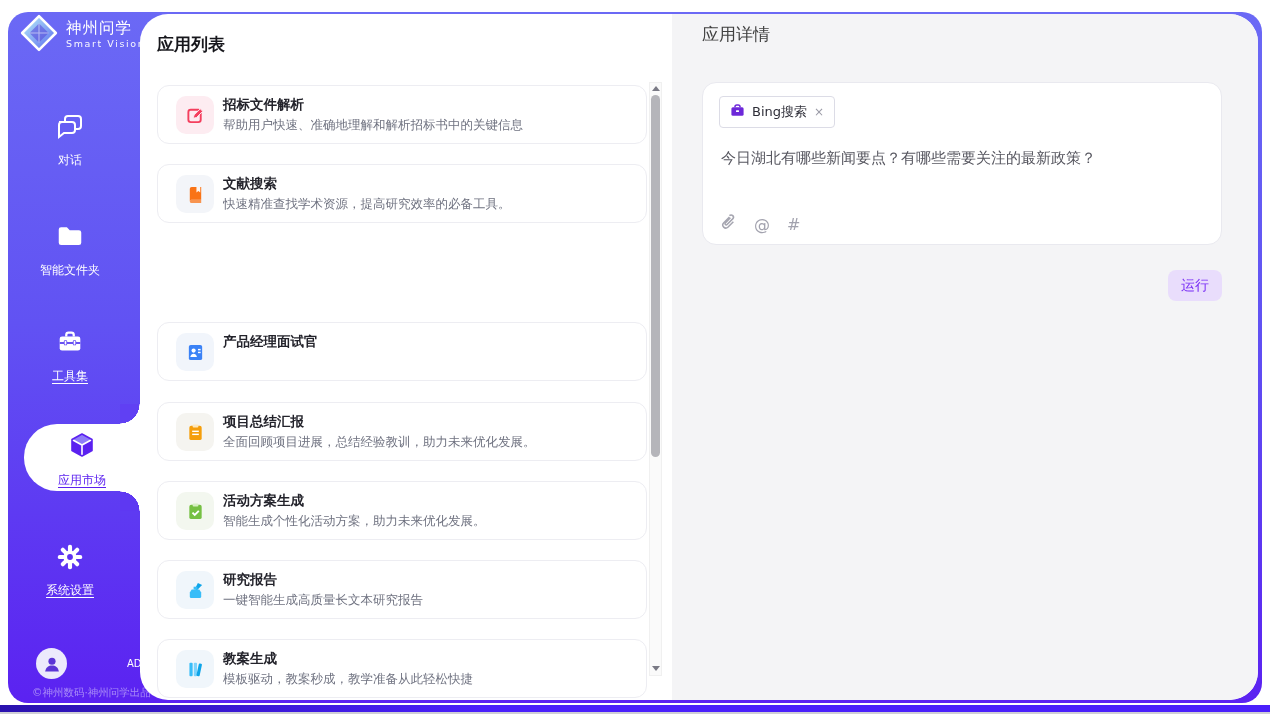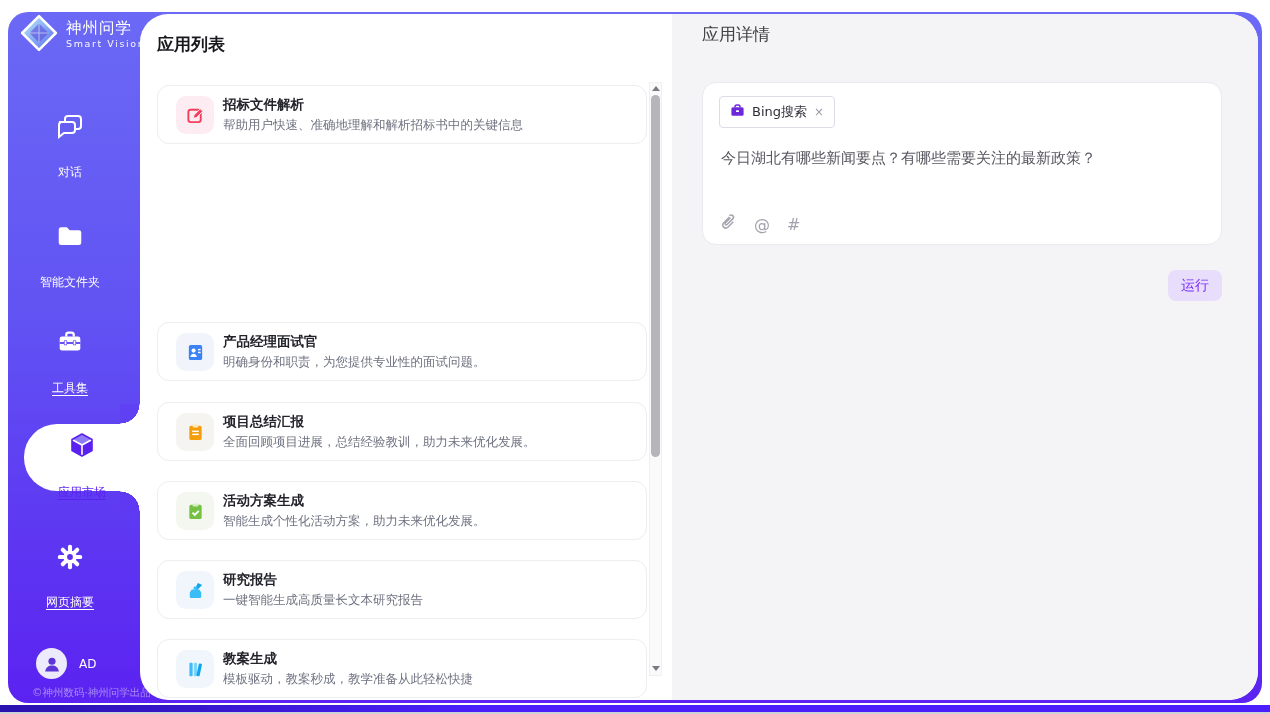--- a/index.html
+++ b/index.html
@@ -20,33 +20,33 @@
   .detail-bg{position:absolute;left:532px;top:0;width:586px;height:686px;
              background:#f4f4f6;border-radius:0 28px 28px 0;}
 
   
   .logo{position:absolute;left:20px;top:14px;display:flex;align-items:center;gap:8px;z-index:5;}
   .logo-txt{color:#fff;line-height:1.1;}
   .logo-name{font-size:15.5px;font-weight:normal;letter-spacing:1px;}
   .logo-sub{font-size:9.5px;letter-spacing:1.6px;margin-top:2px;opacity:.95;}
   .nav-item{position:absolute;left:0;width:140px;text-align:center;color:#fff;cursor:pointer;z-index:5;}
   .nav-item .ico{display:block;margin:0 auto;}
-  .nav-label{font-size:12px;margin-top:18px;}
+  .nav-label{font-size:12px;margin-top:6px;}
   .u{text-decoration:underline;text-underline-offset:3px;}
   .active-blob{position:absolute;left:24px;top:424px;width:116px;height:67px;background:#fff;
                border-radius:33px 0 0 33px;z-index:4;}
   .fillet{position:absolute;width:20px;height:20px;left:120px;z-index:4;}
   .fillet.t{top:404px;background:radial-gradient(circle 20px at 0 0,#6040f3 0 19.4px,#fff 19.6px);}
   .fillet.b{top:491px;background:radial-gradient(circle 20px at 0 100%,#5e38f2 0 19.4px,#fff 19.6px);}
   .nav-active{position:absolute;left:24px;top:430px;width:116px;text-align:center;z-index:6;
               color:#5b21f0;cursor:pointer;font-family:Liberation Serif, serif;}
   .user{position:absolute;left:36px;top:648px;display:flex;align-items:center;gap:12px;z-index:5;cursor:pointer;}
   .avatar{width:31px;height:31px;border-radius:50%;background:#eceafc;display:flex;
           align-items:center;justify-content:center;}
-  .user-name{color:#fff;font-size:12px;}
+  .user-name{color:#fff;font-size:10px;margin-left:48px;}
   .copyright{position:absolute;left:8px;top:686px;width:140px;color:rgba(255,255,255,.45);
              font-size:10.5px;white-space:nowrap;z-index:5;margin-left:24px;}
 
   
   .list-title{position:absolute;left:157px;top:33px;font-size:17px;font-weight:bold;color:#17171c;z-index:6;}
   .card{position:absolute;left:157px;width:490px;height:59px;background:#fff;border:1px solid #ededf2;
         border-radius:12px;z-index:6;cursor:pointer;box-sizing:border-box;}
   .card.sel{background:#f3ebfe;border:1px solid #8b5cf6;}
   .card-icon{position:absolute;left:18px;top:10px;width:38px;height:38px;border-radius:10px;
              display:flex;align-items:center;justify-content:center;}
@@ -169,21 +169,21 @@
             <rect x="13.8" y="3" width="4.4" height="8" rx="2" transform="rotate(135 16 16)"></rect>
             <rect x="13.8" y="3" width="4.4" height="8" rx="2" transform="rotate(180 16 16)"></rect>
             <rect x="13.8" y="3" width="4.4" height="8" rx="2" transform="rotate(225 16 16)"></rect>
             <rect x="13.8" y="3" width="4.4" height="8" rx="2" transform="rotate(270 16 16)"></rect>
             <rect x="13.8" y="3" width="4.4" height="8" rx="2" transform="rotate(315 16 16)"></rect>
           </g>
         </g>
         <circle cx="16" cy="16" r="3.1" fill="#5d30f2"></circle>
       </svg>
     </span>
-    <div class="nav-label u">网页摘要</div>
+    <div class="nav-label u">系统设置</div>
   </div>
 
   <div class="user">
     <span class="avatar">
       <svg width="22" height="22" viewBox="0 0 32 32">
         <circle cx="16" cy="12" r="5.2" fill="#5b35d5"></circle>
         <path d="M6 27c1-6.5 5-9 10-9s9 2.5 10 9z" fill="#5b35d5"></path>
       </svg>
     </span>
     <span class="user-name">AD</span>
@@ -200,34 +200,44 @@
     <div class="card-icon" style="background:#fdecf1">
       <svg width="19" height="19" viewBox="0 0 20 20">
         <rect x="2.5" y="4" width="13" height="13" rx="2.5" fill="none" stroke="#f43f5e" stroke-width="2"></rect>
         <path d="M8.5 9.5 15 3l2.6 2.6-6.5 6.5-3.6.9z" fill="#f43f5e" stroke="#fdecf1" stroke-width="1"></path>
       </svg>
     </div>
     <div class="card-title">招标文件解析</div>
     <div class="card-desc">帮助用户快速、准确地理解和解析招标书中的关键信息</div>
   </div>
 
+  <div class="card" style="top:164px">
+    <div class="card-icon" style="background:#f3f5f9">
+      <svg width="19" height="19" viewBox="0 0 20 20">
+        <path fill="#f97316" d="M4 4a2 2 0 0 1 2-2h10v13.5H6A2 2 0 0 0 4 17z"></path>
+        <path fill="#f97316" d="M4 17a2 2 0 0 0 2 2h10v-3.5H6A2 2 0 0 0 4 17z" opacity=".75"></path>
+        <path d="M11 2v6l2-1.6L15 8V2z" fill="#fff" opacity=".92"></path>
+      </svg>
+    </div>
+    <div class="card-title">文献搜索</div>
+    <div class="card-desc">快速精准查找学术资源，提高研究效率的必备工具。</div>
+  </div>
 
 
   <div class="card" style="top:322px">
     <div class="card-icon" style="background:#f1f5fb">
       <svg width="19" height="19" viewBox="0 0 20 20">
         <rect x="3" y="2" width="14" height="16" rx="2" fill="#3b82f6"></rect>
         <circle cx="8" cy="8" r="2.2" fill="#fff"></circle>
         <path d="M4.5 14.8c.5-2.4 2-3.4 3.5-3.4s3 1 3.5 3.4z" fill="#fff"></path>
         <rect x="12.6" y="6.2" width="2.8" height="1.5" fill="#fff"></rect>
         <rect x="12.6" y="9.2" width="2.8" height="1.5" fill="#fff"></rect>
       </svg>
     </div>
     <div class="card-title">产品经理面试官</div>
-    <div class="card-desc">明确身份和职责，为您提供专业性的面试问题。</div>
   </div>
 
   <div class="card" style="top:402px">
     <div class="card-icon" style="background:#f5f4f0">
       <svg width="19" height="19" viewBox="0 0 20 20">
         <rect x="3.5" y="3" width="13" height="15" rx="2" fill="#f59e0b"></rect>
         <rect x="7" y="1.5" width="6" height="3.2" rx="1" fill="#fde7bd"></rect>
         <rect x="6.5" y="8" width="7" height="1.5" fill="#fff"></rect>
         <rect x="6.5" y="11.2" width="7" height="1.5" fill="#fff"></rect>
       </svg>

